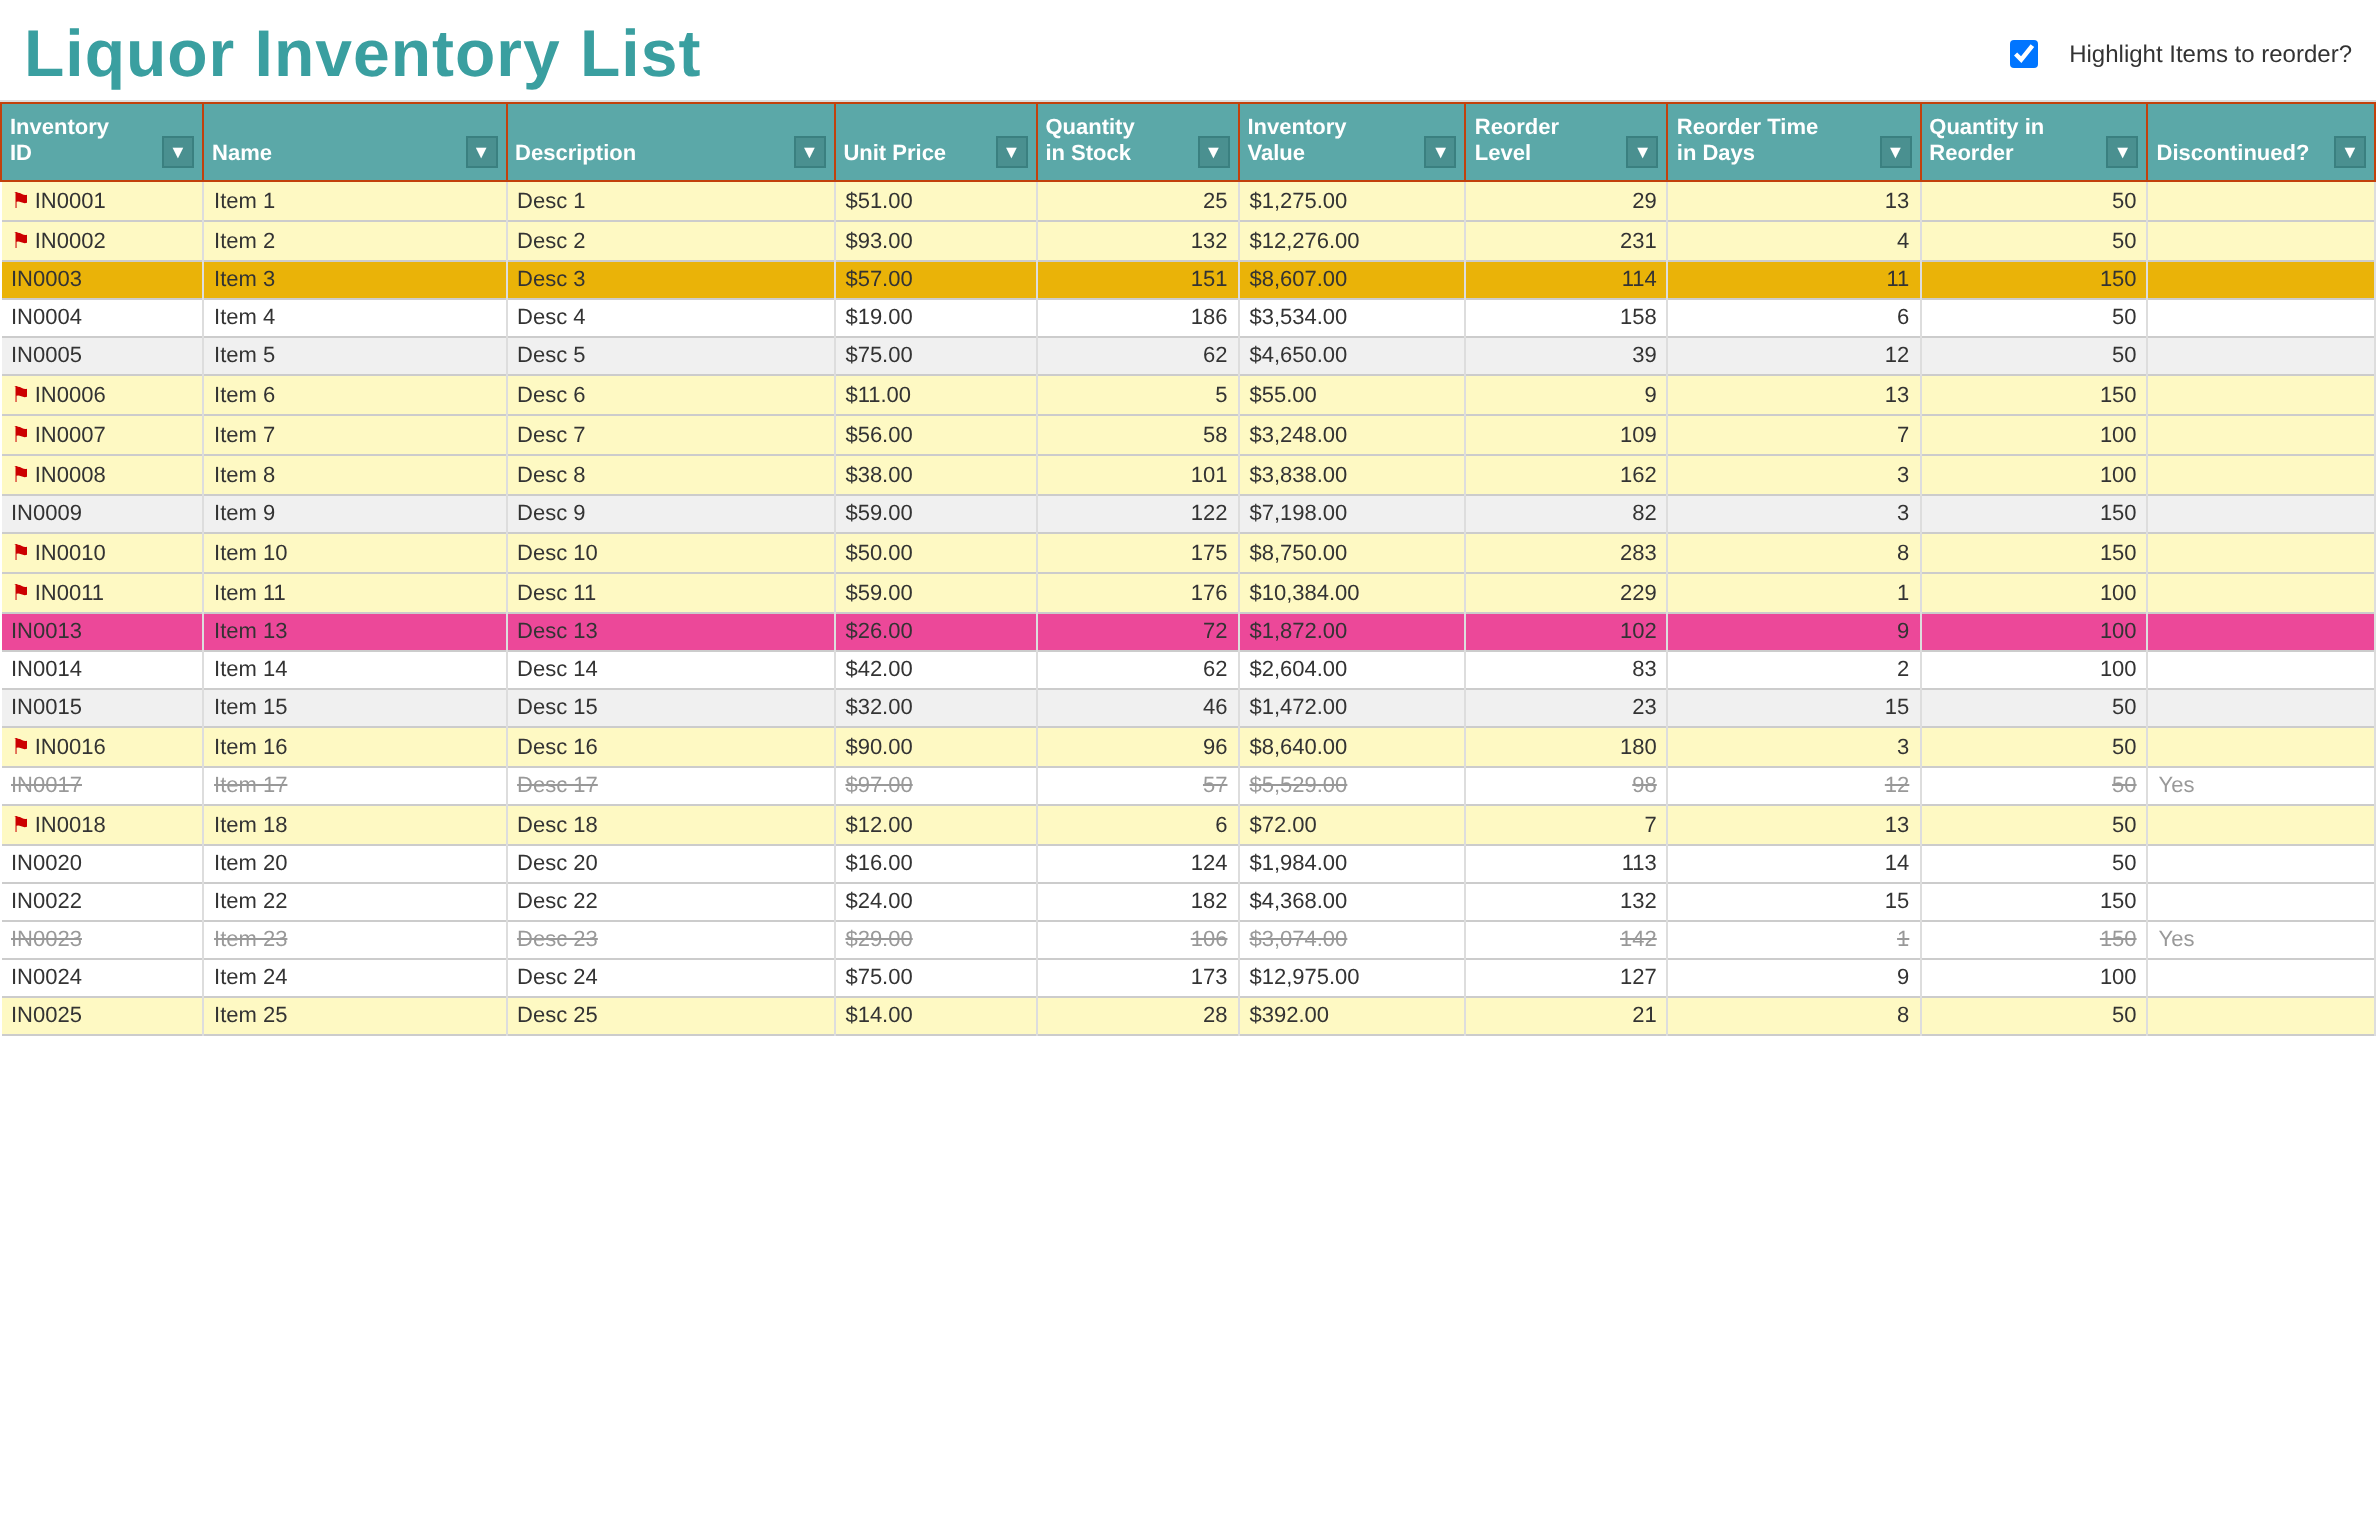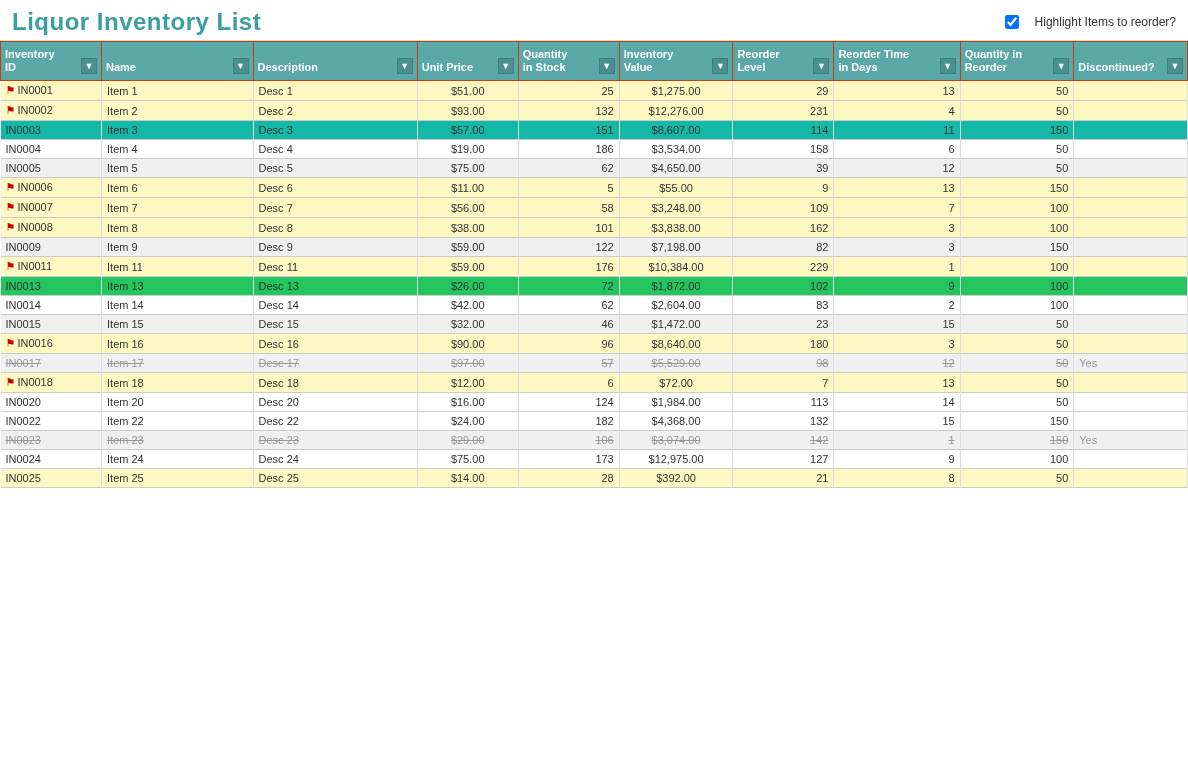--- a/index.html
+++ b/index.html
@@ -17,21 +17,21 @@
     
     .header {
       background: #fff;
       padding: 8px 12px 4px 12px;
       display: flex;
       align-items: center;
       justify-content: space-between;
       border-bottom: 1px solid #ddd;
     }
     .title {
-      font-size: 24px;
+      font-size: 33px;
       font-weight: bold;
       color: #3a9fa0;
       letter-spacing: 0.5px;
     }
     .highlight-control {
       display: flex;
       align-items: center;
       gap: 16px;
       font-size: 12px;
       color: #333;
@@ -130,21 +130,21 @@
     .flag-icon {
       color: #cc0000;
       font-size: 11px;
       margin-right: 2px;
     }
     
     td.num {
       text-align: right;
     }
     td.currency {
-      text-align: center;
+      text-align: left;
     }
   </style>
 </head>
 <body>
 
 <div id="app">
 
   <div class="header">
     <h1 class="title">Liquor Inventory List</h1>
     <div class="highlight-control">
@@ -250,21 +250,21 @@
             <td>Item 2</td>
             <td>Desc 2</td>
             <td class="currency">$93.00</td>
             <td class="num">132</td>
             <td class="currency">$12,276.00</td>
             <td class="num">231</td>
             <td class="num">4</td>
             <td class="num">50</td>
             <td></td>
           </tr>
-          <tr style="background: #14b8a6; margin-top: 39px;">
+          <tr style="background: #eab308; margin-top: 39px;">
             <td>IN0003</td>
             <td>Item 3</td>
             <td>Desc 3</td>
             <td class="currency">$57.00</td>
             <td class="num">151</td>
             <td class="currency">$8,607.00</td>
             <td class="num">114</td>
             <td class="num">11</td>
             <td class="num">150</td>
             <td></td>
@@ -335,32 +335,44 @@
             <td>Desc 9</td>
             <td class="currency">$59.00</td>
             <td class="num">122</td>
             <td class="currency">$7,198.00</td>
             <td class="num">82</td>
             <td class="num">3</td>
             <td class="num">150</td>
             <td></td>
           </tr>
           <tr class="highlight">
+            <td><span class="flag-icon">⚑</span>IN0010</td>
+            <td>Item 10</td>
+            <td>Desc 10</td>
+            <td class="currency">$50.00</td>
+            <td class="num">175</td>
+            <td class="currency">$8,750.00</td>
+            <td class="num">283</td>
+            <td class="num">8</td>
+            <td class="num">150</td>
+            <td></td>
+          </tr>
+          <tr class="highlight">
             <td><span class="flag-icon">⚑</span>IN0011</td>
             <td>Item 11</td>
             <td>Desc 11</td>
             <td class="currency">$59.00</td>
             <td class="num">176</td>
             <td class="currency">$10,384.00</td>
             <td class="num">229</td>
             <td class="num">1</td>
             <td class="num">100</td>
             <td></td>
           </tr>
-          <tr style="background: #22c55e;">
+          <tr style="background: #ec4899;">
             <td>IN0013</td>
             <td>Item 13</td>
             <td>Desc 13</td>
             <td class="currency">$26.00</td>
             <td class="num">72</td>
             <td class="currency">$1,872.00</td>
             <td class="num">102</td>
             <td class="num">9</td>
             <td class="num">100</td>
             <td></td>

